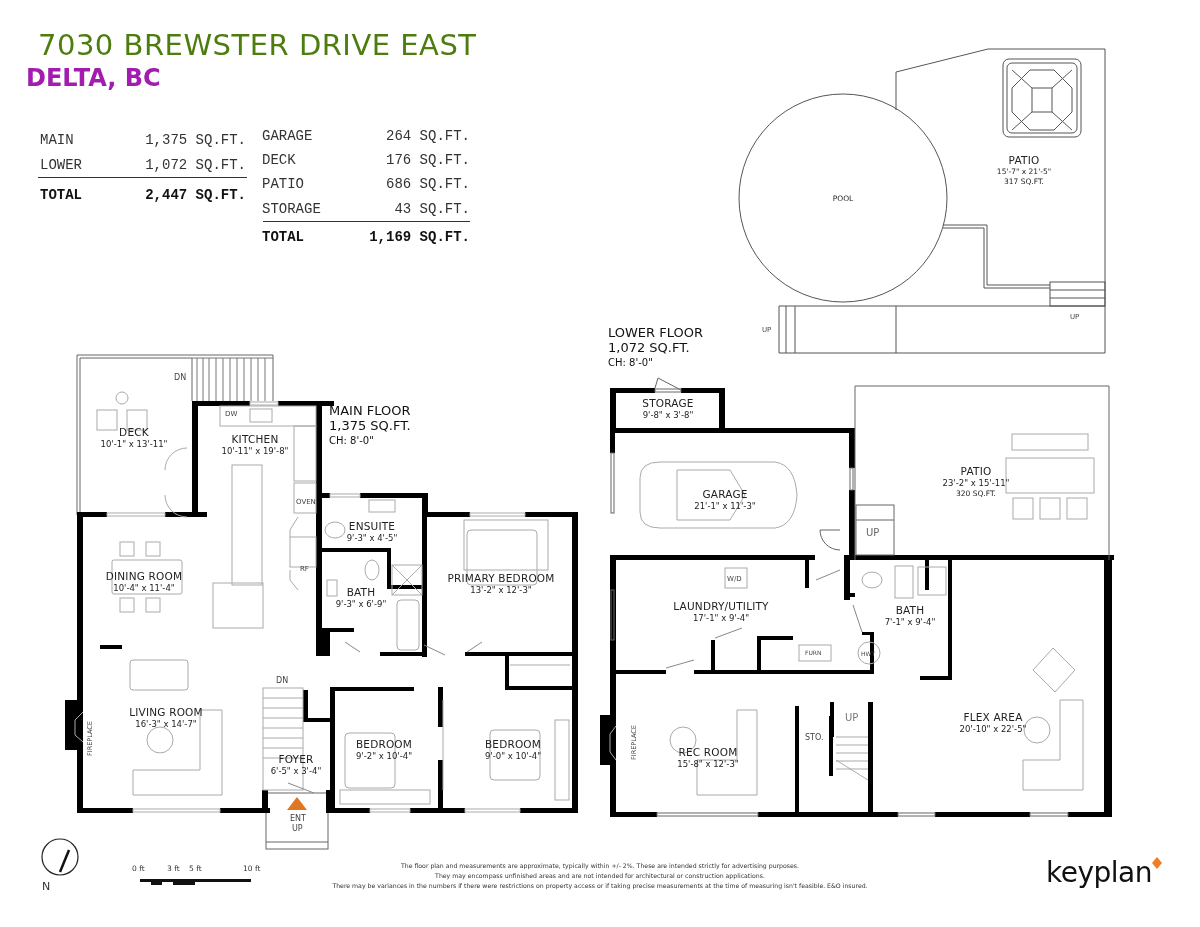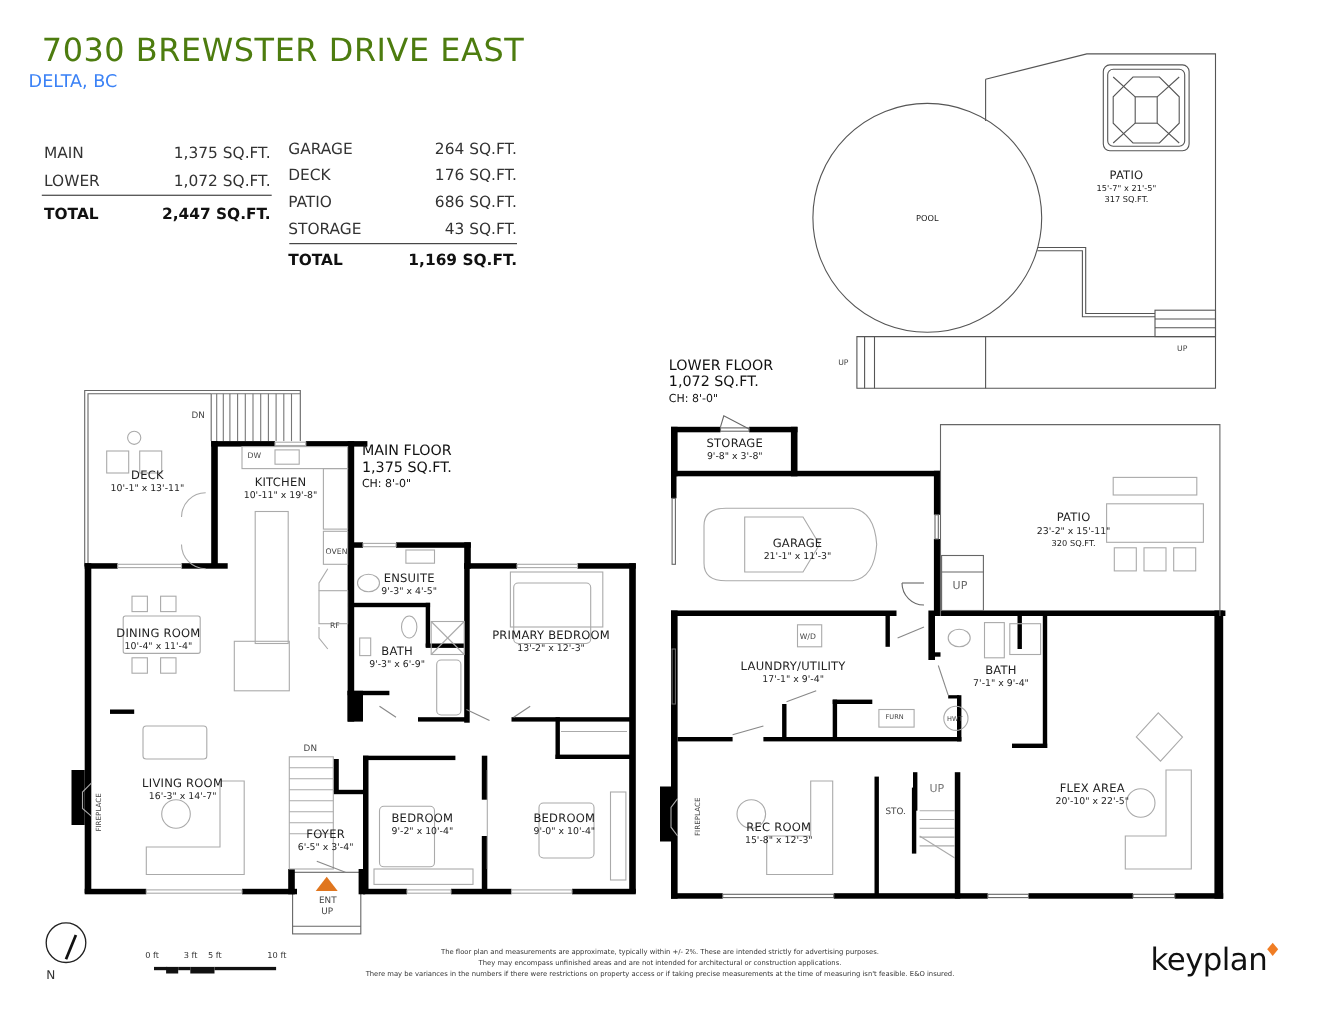--- a/index.html
+++ b/index.html
@@ -1,21 +1,21 @@
 <!DOCTYPE html>
 <html><head>
 <meta charset="utf-8">
 <style>
   html, body { margin:0; padding:0; background:#ffffff; }
   body { width:1200px; height:927px; position:relative; overflow:hidden;
          font-family:"DejaVu Sans", "Liberation Sans", sans-serif; color:#1a1a1a; }
   .abs { position:absolute; }
   .title { left:26px; top:28px; font-size:29px; font-weight:500; letter-spacing:0.5px; color:#4d7c0f;margin-left:12px; }
-  .subtitle { left:26px; top:64px; font-size:16px; font-weight:400; color:#3b82f6; }
-  .area-row { position:absolute; font-size:14px; color:#333; display:flex; justify-content:space-between; }
+  .subtitle { left:26px; top:64px; font-size:24px; font-weight:700; color:#a21caf; }
+  .area-row { position:absolute; font-size:14px; color:#333; display:flex; justify-content:space-between;font-family:Liberation Mono, monospace; }
   .area-row.total { font-weight:bold; color:#111; }
   .rule { position:absolute; height:1px; background:#333; }
   svg.plan { position:absolute; left:0; top:0; }
   .lbl { position:absolute; text-align:center; color:#222; transform:translateX(-50%); white-space:nowrap; }
   .lbl .n { font-size:10.5px; letter-spacing:0.2px; display:block; }
   .lbl .d { font-size:8.5px; display:block; margin-top:1px; }
   .lbl .s { font-size:7.5px; display:block; margin-top:1px; }
   .floor-hdr { position:absolute; font-size:13px; line-height:15px; color:#111; }
   .floor-hdr .ch { font-size:10px; }
   .small { position:absolute; font-size:7px; color:#444; }

